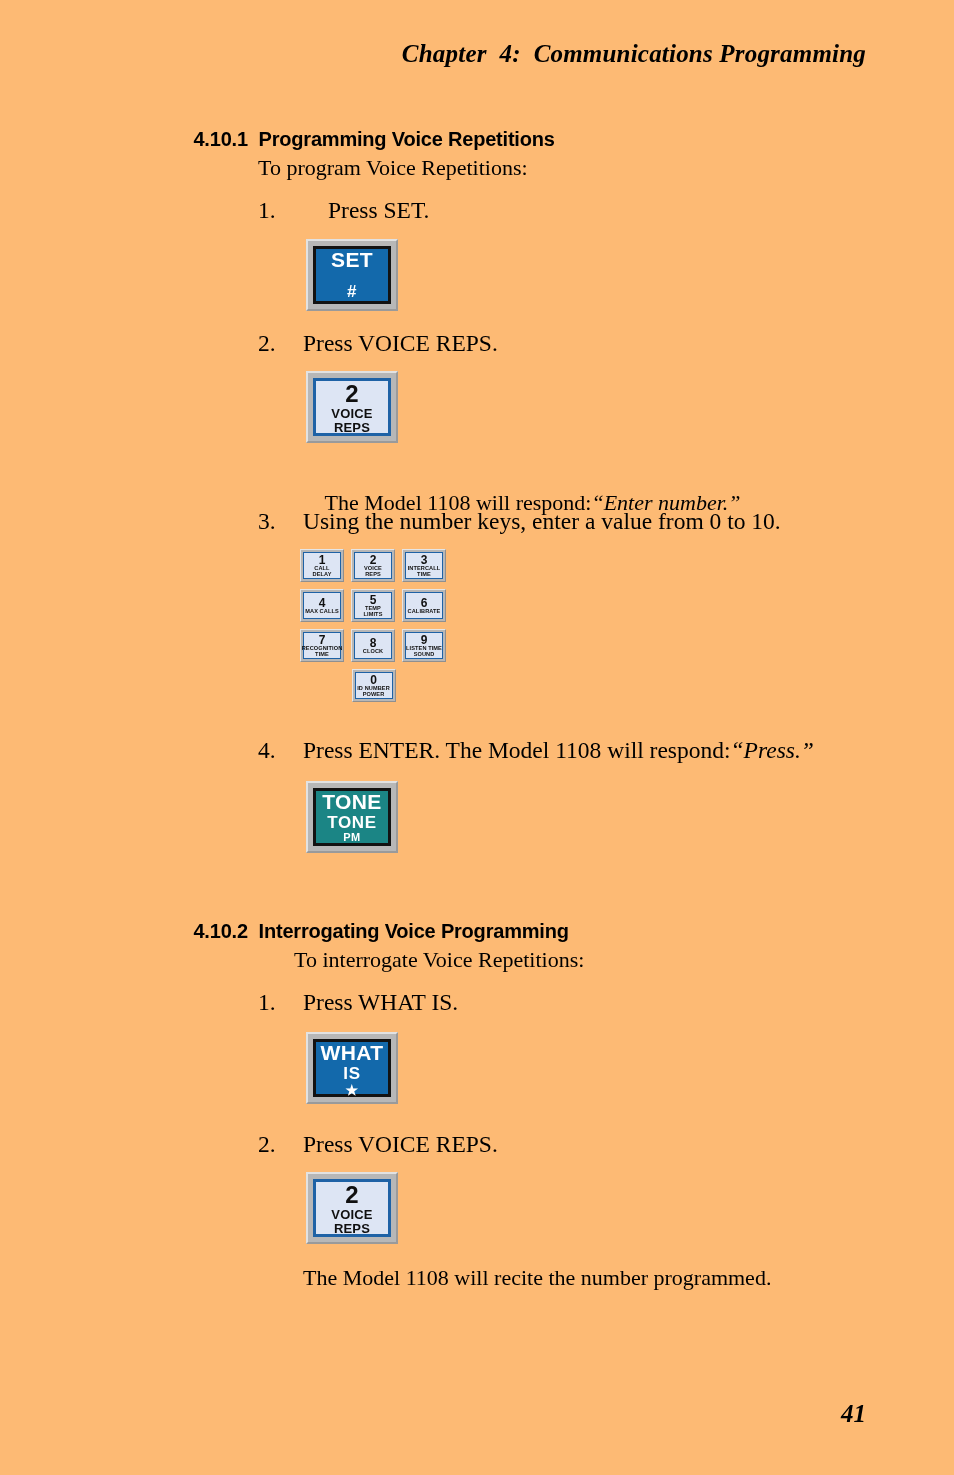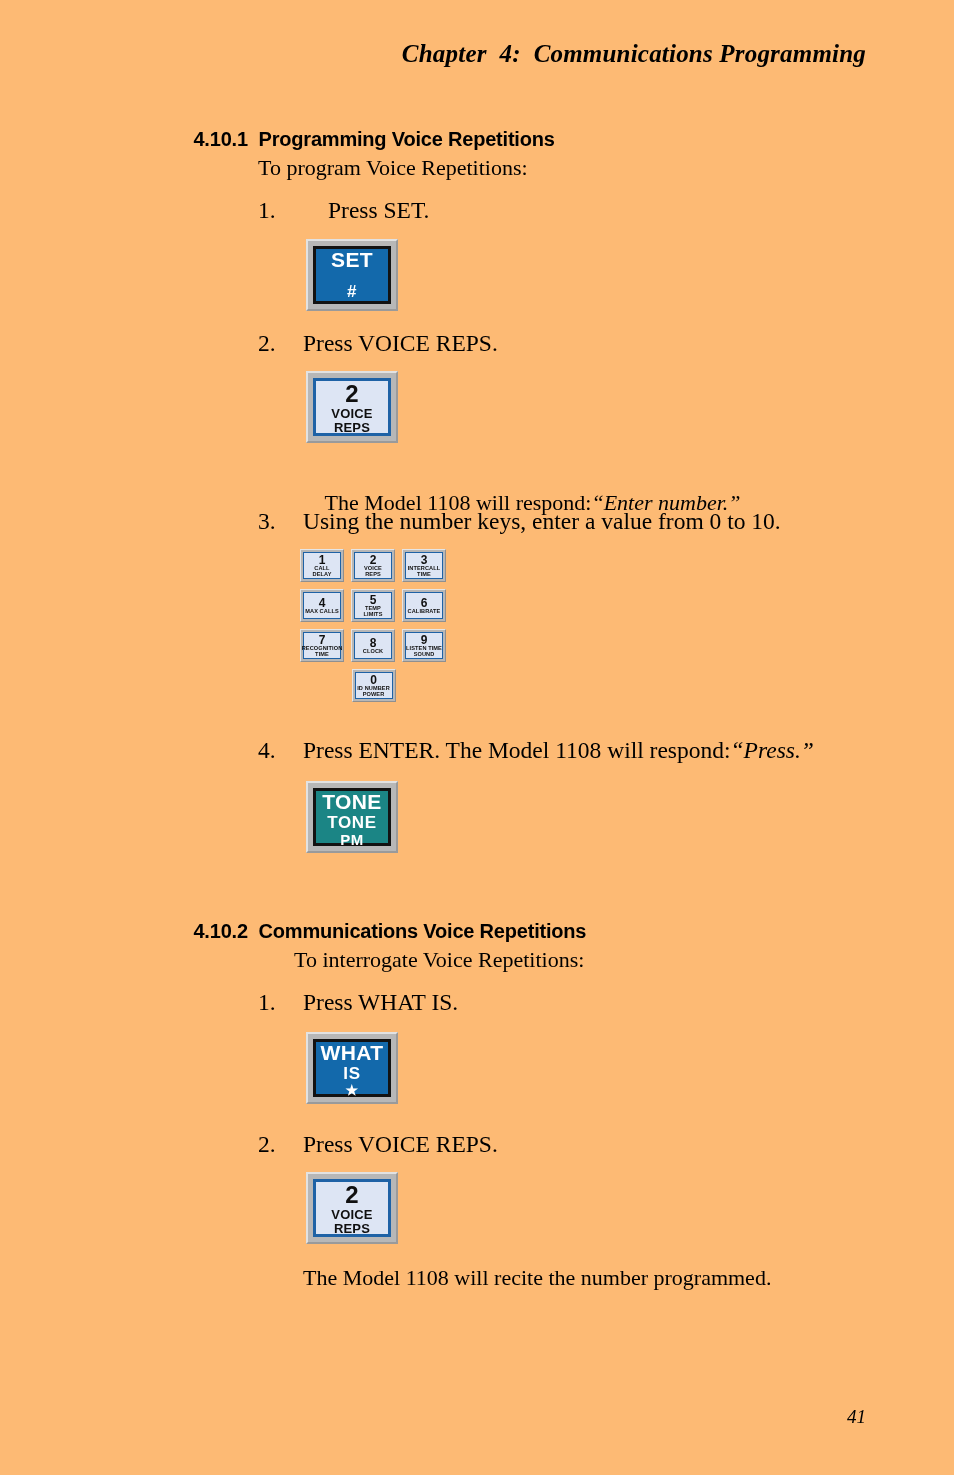--- a/index.html
+++ b/index.html
@@ -107,21 +107,21 @@
   }
 
   
   .keycap.big { width: 92px; height: 72px; }
   .keycap.big .face {
     border: 3px solid #121212;
     color: #ffffff;
   }
   .keycap.big .face .l1 { font-size: 21px; letter-spacing: 0.4px; }
   .keycap.big .face .l2 { font-size: 17px; letter-spacing: 0.6px; }
-  .keycap.big .face .l3 { font-size: 15px; letter-spacing: 0.6px; }
+  .keycap.big .face .l3 { font-size: 11px; letter-spacing: 0.6px; }
   .face.blue { background: #1369ab; }
   .face.teal { background: #1b8585; }
 
   
   .keycap.lite { width: 92px; height: 72px; }
   .keycap.lite .face {
     border: 3px solid #1e62a6;
     background: #dde5f4;
     color: #101010;
   }
@@ -171,23 +171,23 @@
   }
   .kp-key .kface .d { font-size: 12px; }
   .kp-key .kface .s { font-size: 5.6px; letter-spacing: 0.1px; }
 
   
   .folio {
     position: absolute;
     bottom: 47px;
     right: 88px;
     font-family: "Liberation Serif", serif;
-    font-weight: normal;
+    font-weight: bold;
     font-style: italic;
-    font-size: 19px;
+    font-size: 25px;
   }
 </style>
 </head>
 <body>
 
 <div class="page">
 
   <div class="running-head">Chapter  4:  Communications Programming</div>
 
   <div class="heading" style="top:105px;">
@@ -314,21 +314,21 @@
 
   <div class="keycap big" style="left:306px; top:781px;">
     <div class="face teal">
       <span class="l1">TONE</span>
       <span class="l2">TONE</span>
       <span class="l3">PM</span>
     </div>
   </div>
 
   <div class="heading" style="top:897px;">
-    <span class="num">4.10.2</span><span>&nbsp;&nbsp;</span><span class="ttl">Communications Voice Repetitions</span>
+    <span class="num">4.10.2</span><span>&nbsp;&nbsp;</span><span class="ttl">Interrogating Voice Programming</span>
   </div>
 
   <div class="para indent1" style="top:947px;margin-left:36px;">To interrogate Voice Repetitions:</div>
 
   <div class="step" style="top:989px;">
     <span class="mark">1.</span>
     <span class="txt">Press WHAT IS.</span>
   </div>
 
   <div class="keycap big" style="left:306px; top:1032px;">

